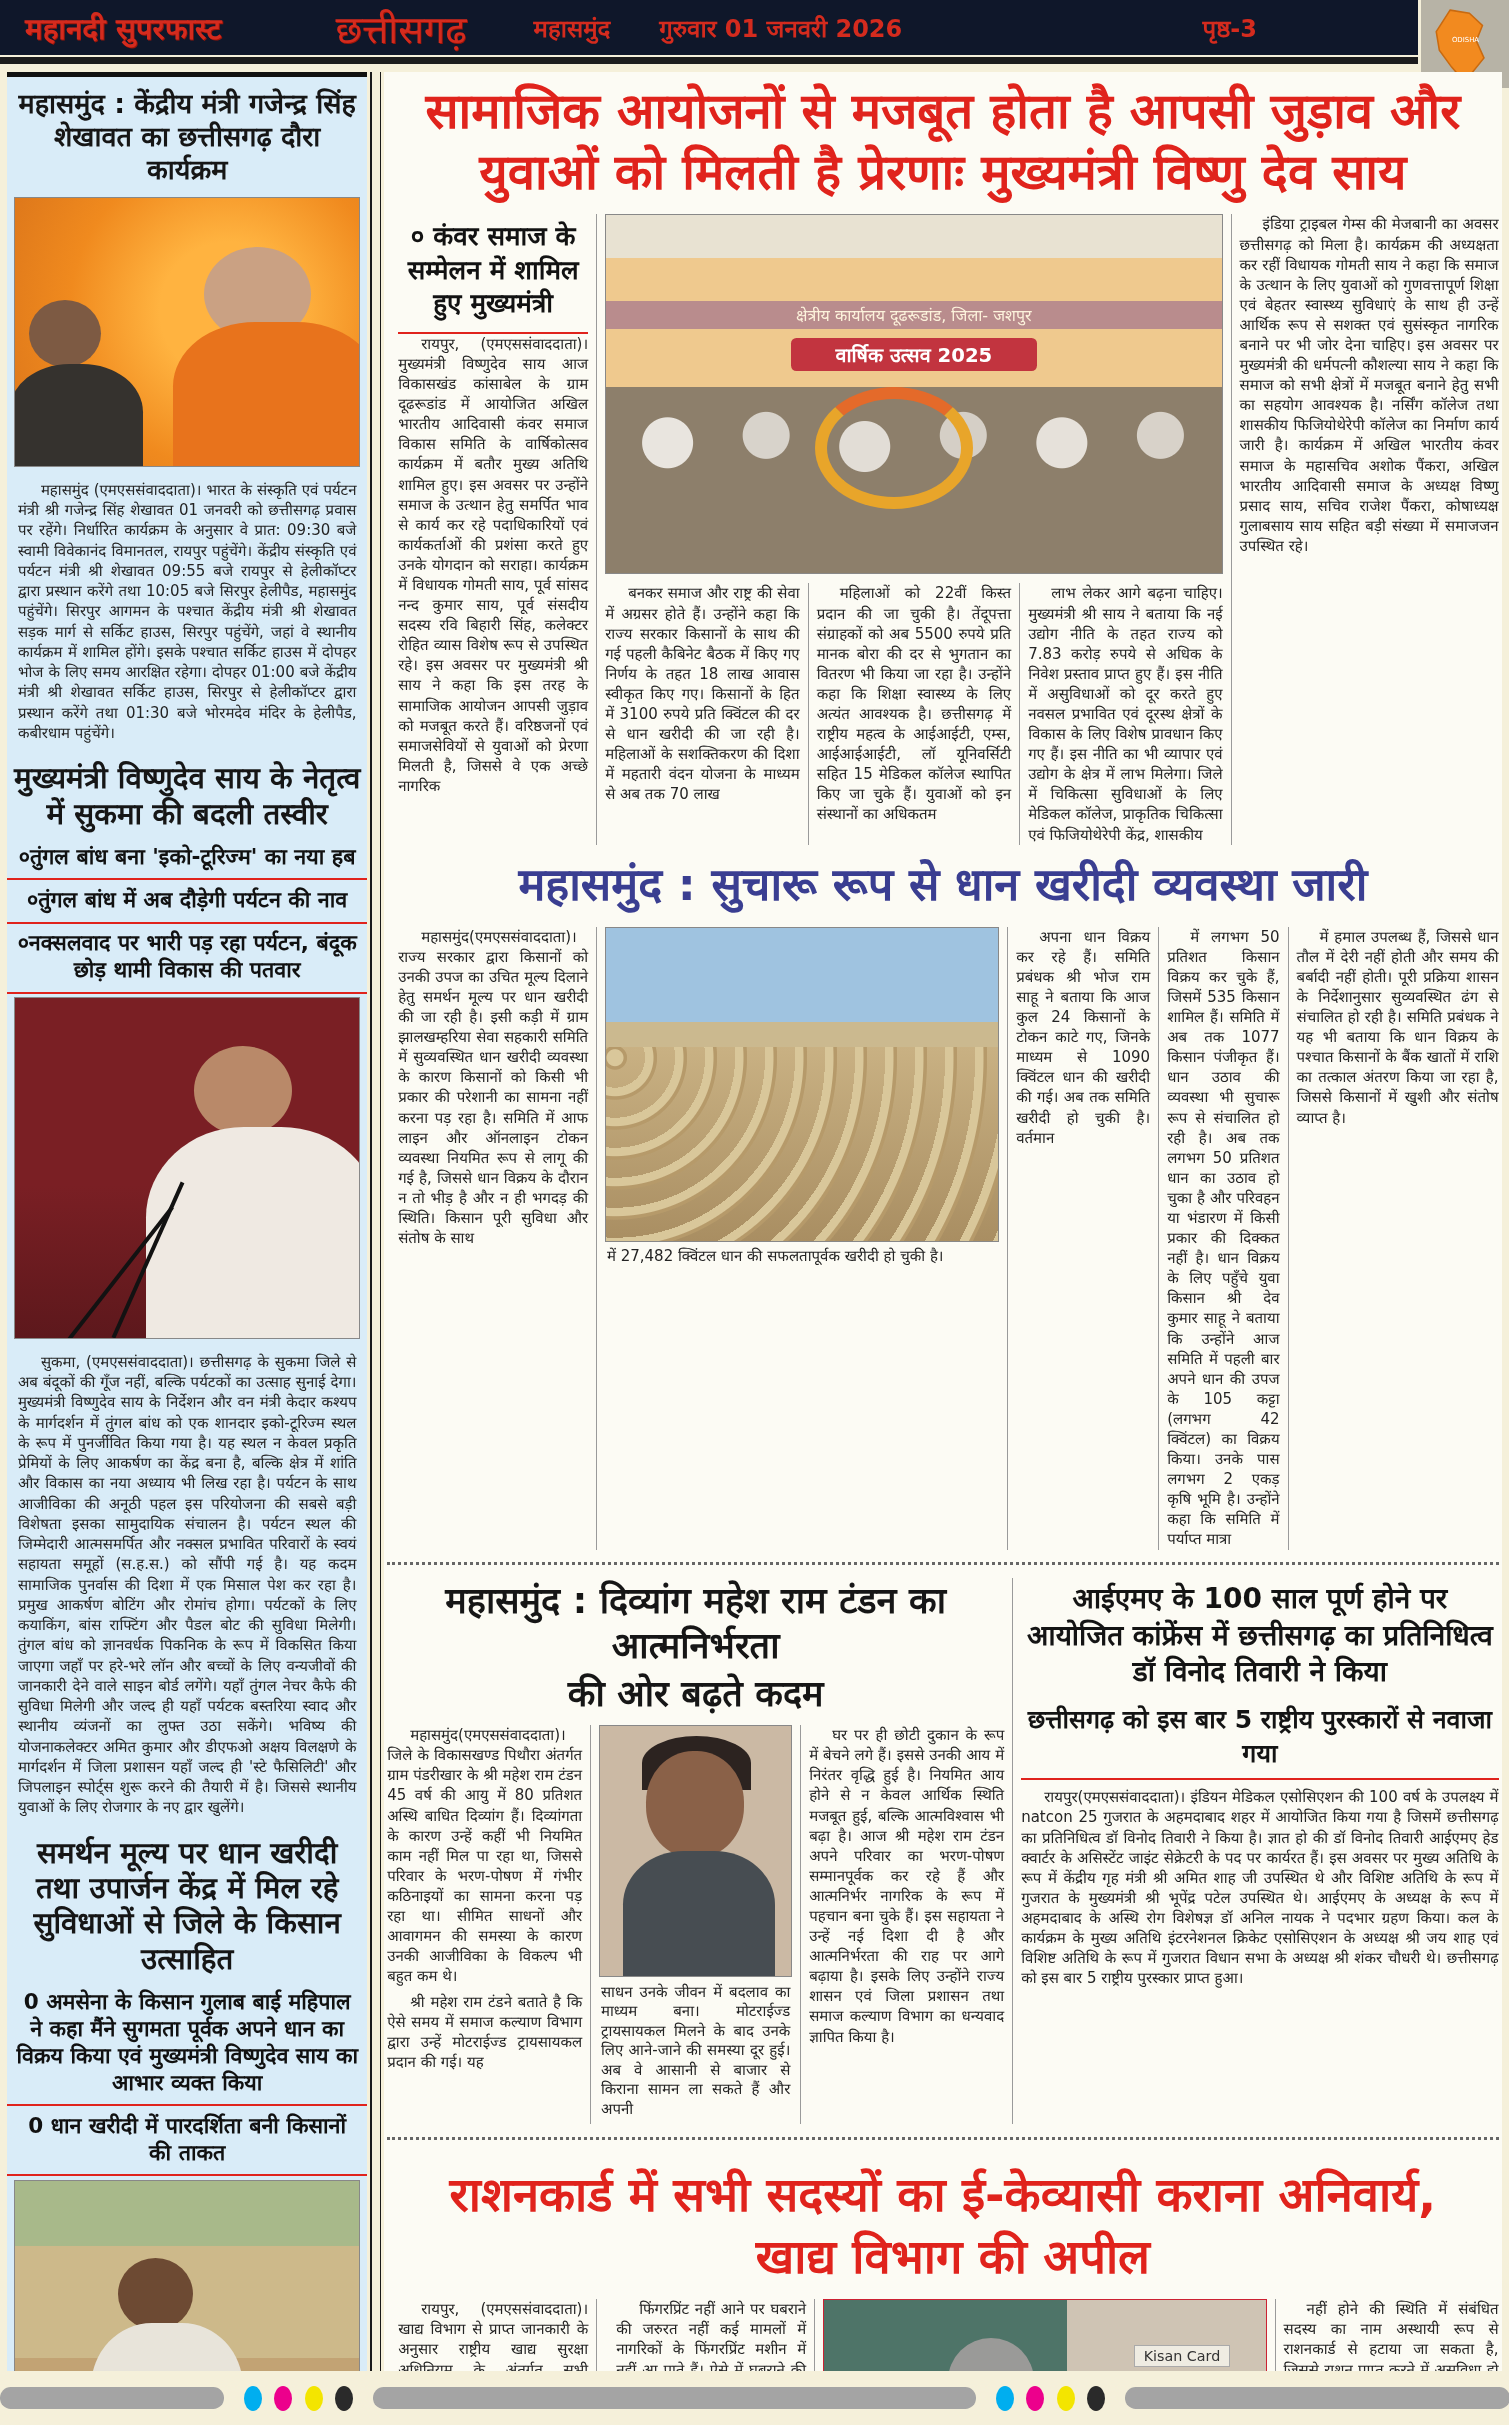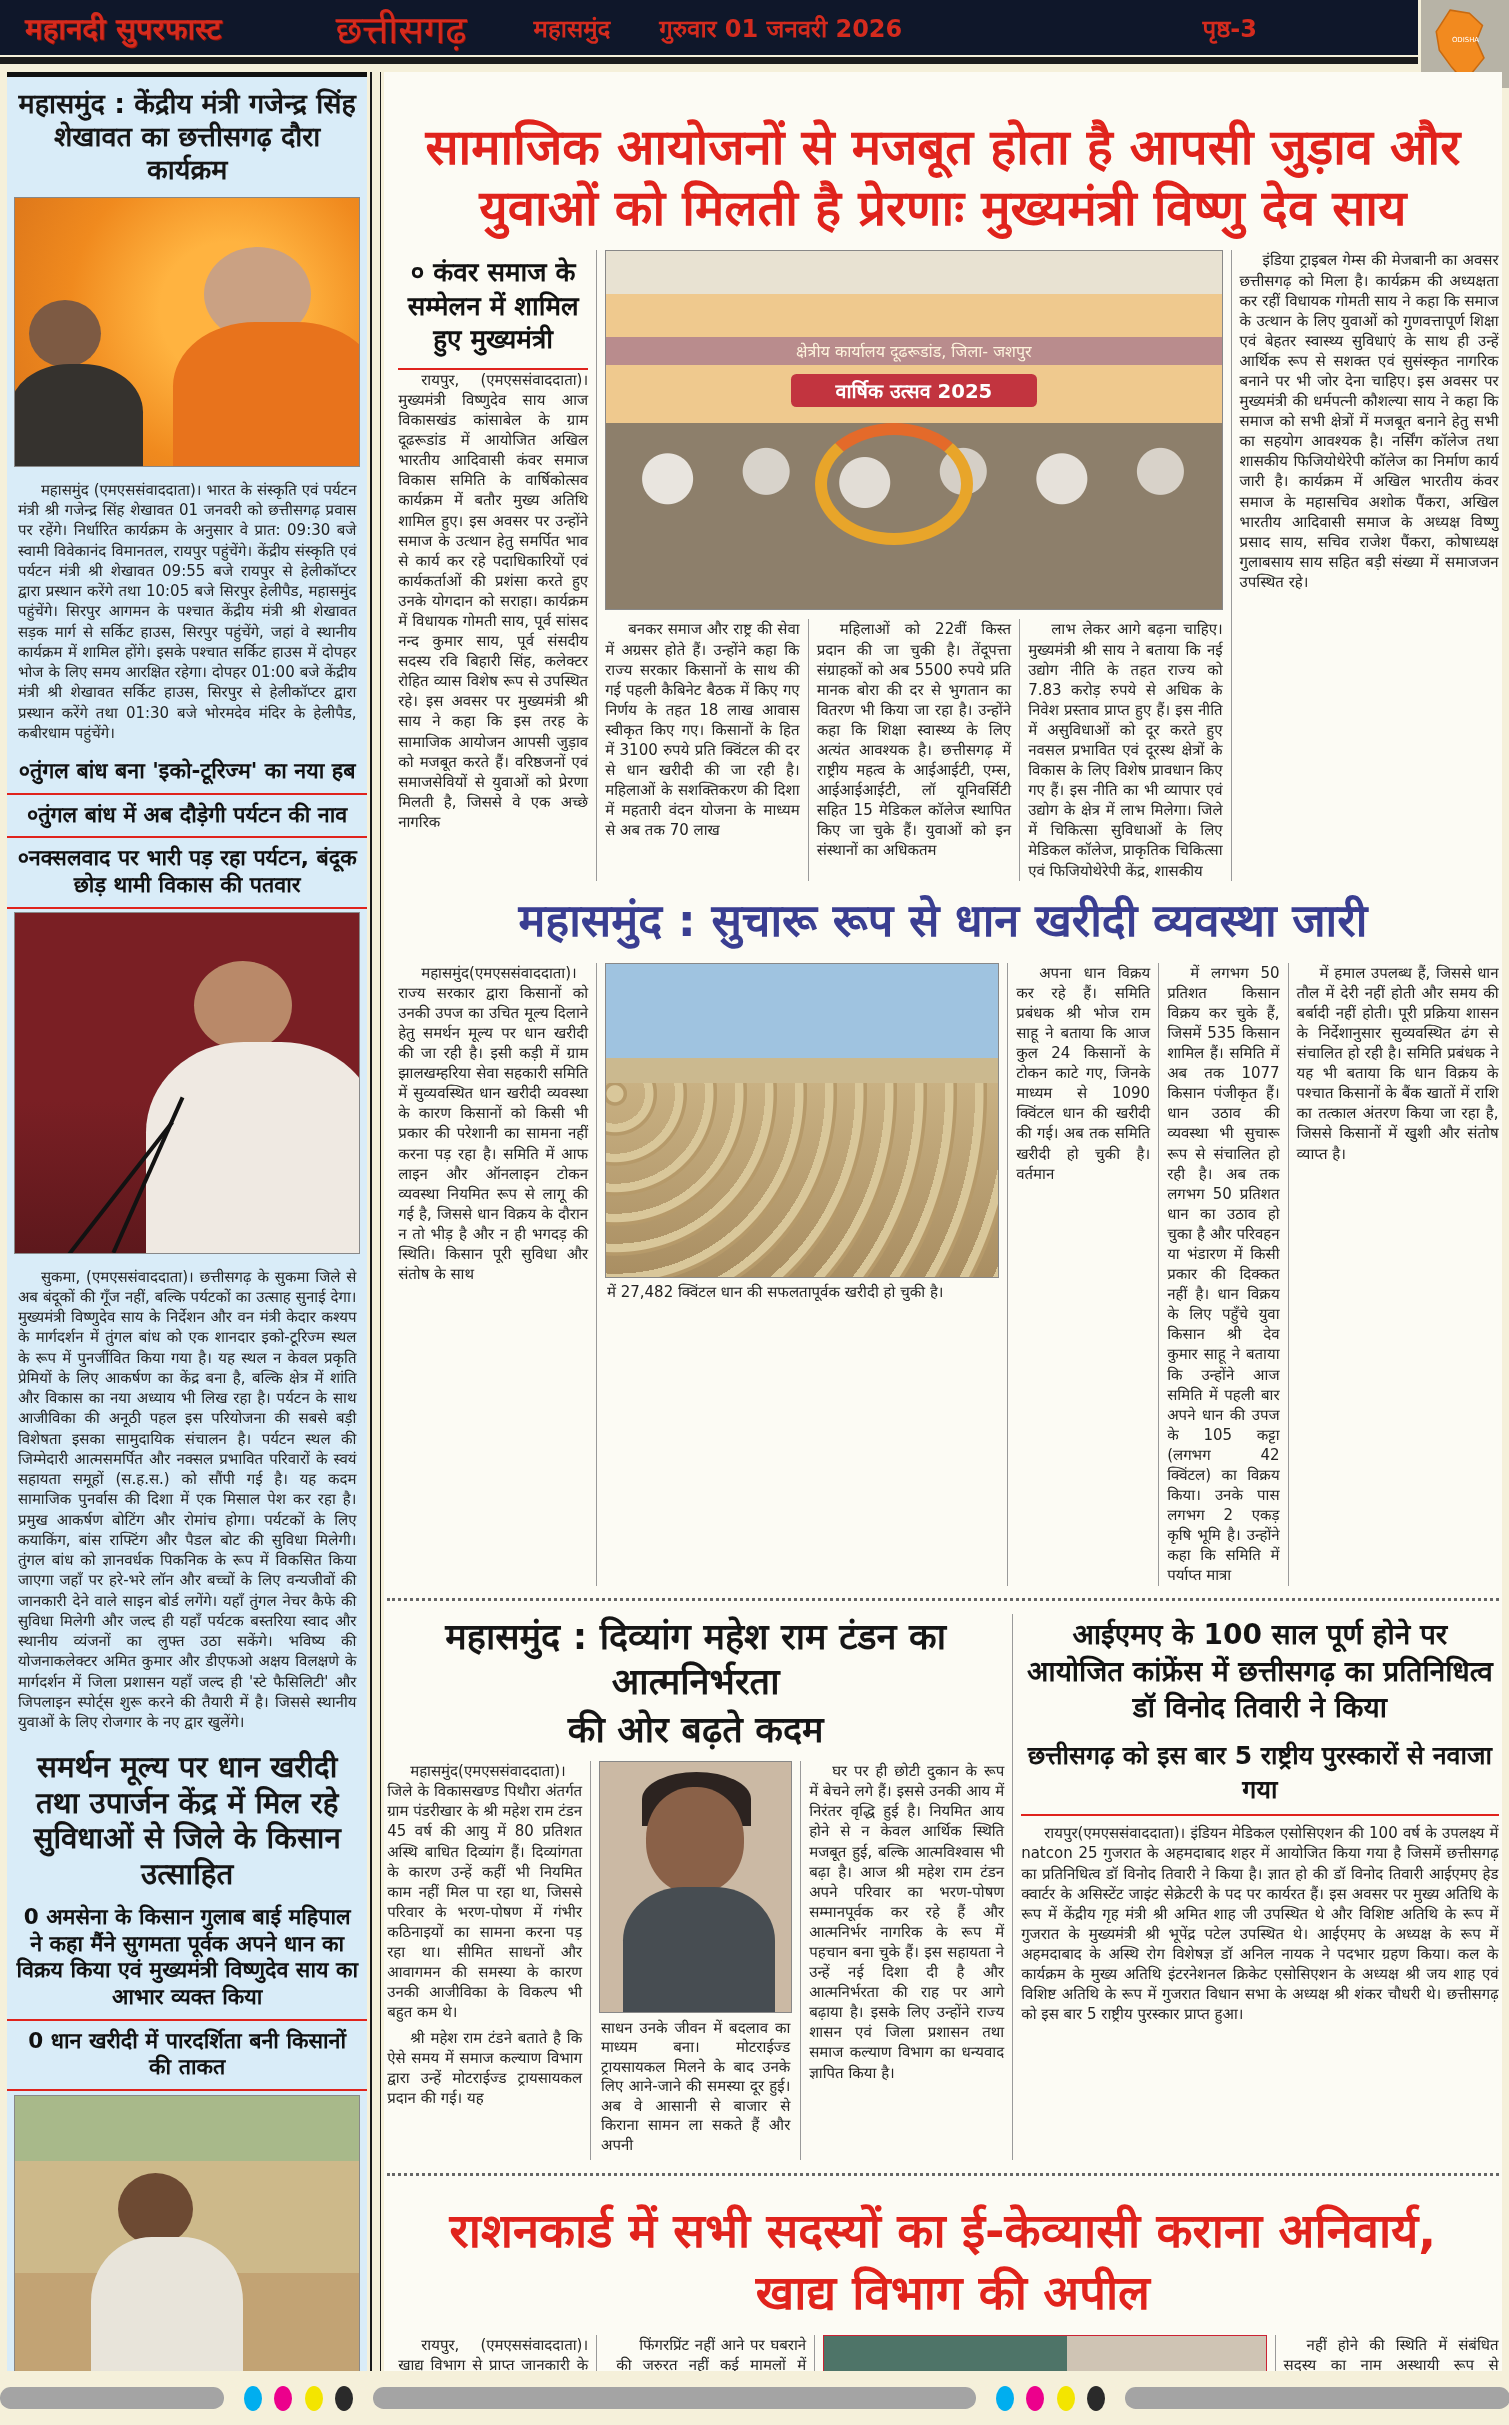--- a/index.html
+++ b/index.html
@@ -69,21 +69,21 @@
   .ph-portrait .p1{left:24%;top:10%;width:98px;height:107px;background:#8a6148;border-radius:48%;}
   .ph-portrait .hair{position:absolute;left:22%;top:4%;width:109px;height:54px;background:#2c2320;border-radius:50% 50% 0 0;}
   .ph-portrait .p1b{left:12%;top:50%;width:152px;height:134px;background:#474d52;border-radius:40% 40% 0 0;}
   .ph-ration{height:376px;background:linear-gradient(90deg,#4e7468 0 55%,#cfc4b4 55% 100%);}
   .ph-ration .w1{left:28%;top:10%;width:86px;height:86px;background:#9a9a98;border-radius:50%;}
   .ph-ration .w1b{left:18%;top:30%;width:206px;height:268px;background:#d8c4d2;border-radius:40% 40% 0 0;}
   .ph-ration .y1{left:72%;top:26%;width:72px;height:72px;background:#8a6148;border-radius:50%;}
   .kisan{position:absolute;right:8%;top:12%;font-size:14.3px;color:#333;background:#efece2;padding:1.8px 9px;border:0.9px solid #aaa;}
   .caption{font-size:15px;line-height:1.3;color:#242424;padding:5.4px 1.8px;text-align:justify;}
   
-  .cm-h{color:#e0231c;font-weight:bold;text-align:center;line-height:1.18;margin-top:36px;}
+  .cm-h{color:#e0231c;font-weight:bold;text-align:center;line-height:1.18;}
   .cm-h .l1{font-size:49px;padding-top:10.7px;}
   .cm-h .l2{font-size:49px;padding:3.6px 0 12.5px;}
   .row{display:flex;align-items:stretch;padding:0 3.6px;}
   .c212{width:190px;flex:none;margin-left:11px;}
   .c290{width:259px;flex:none;}
   .subhead{font-size:26px;font-weight:bold;text-align:center;line-height:1.3;padding:5.4px 1.8px 10.7px;color:#121212;}
   .threecol{display:flex;margin-top:9px;}
   .threecol .col{flex:1;}
   .dhan-h{color:#3a3e91;font-weight:bold;text-align:center;font-size:45px;line-height:1.15;padding:14.3px 0 16px;}
   .blk-h{color:#161616;font-weight:bold;text-align:center;line-height:1.25;}
@@ -127,20 +127,21 @@
       <div class="ph ph-minister">
         <div class="sil m2"></div>
         <div class="sil m2b"></div>
         <div class="sil m1"></div>
         <div class="sil m1b"></div>
       </div>
       <div class="rail-body">महासमुंद (एमएससंवाददाता)। भारत के संस्कृति एवं पर्यटन मंत्री श्री गजेन्द्र सिंह शेखावत 01 जनवरी को छत्तीसगढ़ प्रवास पर रहेंगे। निर्धारित कार्यक्रम के अनुसार वे प्रात: 09:30 बजे स्वामी विवेकानंद विमानतल, रायपुर पहुंचेंगे। केंद्रीय संस्कृति एवं पर्यटन मंत्री श्री शेखावत 09:55 बजे रायपुर से हेलीकॉप्टर द्वारा प्रस्थान करेंगे तथा 10:05 बजे सिरपुर हेलीपैड, महासमुंद पहुंचेंगे। सिरपुर आगमन के पश्चात केंद्रीय मंत्री श्री शेखावत सड़क मार्ग से सर्किट हाउस, सिरपुर पहुंचेंगे, जहां वे स्थानीय कार्यक्रम में शामिल होंगे। इसके पश्चात सर्किट हाउस में दोपहर भोज के लिए समय आरक्षित रहेगा। दोपहर 01:00 बजे केंद्रीय मंत्री श्री शेखावत सर्किट हाउस, सिरपुर से हेलीकॉप्टर द्वारा प्रस्थान करेंगे तथा 01:30 बजे भोरमदेव मंदिर के हेलीपैड, कबीरधाम पहुंचेंगे।</div>
     </div>
 
     <div>
+      <div class="rail-head2">मुख्यमंत्री  विष्णुदेव साय के नेतृत्व में सुकमा की बदली तस्वीर</div>
       <div class="rail-bullet redline">०तुंगल बांध बना 'इको-टूरिज्म' का नया हब</div>
       <div class="rail-bullet redline">०तुंगल बांध में अब दौड़ेगी पर्यटन की नाव</div>
       <div class="rail-bullet redline">०नक्सलवाद पर भारी पड़ रहा पर्यटन, बंदूक छोड़ थामी विकास की पतवार</div>
       <div class="ph ph-cm">
         <div class="sil c1"></div>
         <div class="sil c1b"></div>
         <div class="mic1"></div>
         <div class="mic2"></div>
       </div>
       <div class="rail-body">सुकमा, (एमएससंवाददाता)।  छत्तीसगढ़ के सुकमा जिले से अब बंदूकों की गूँज नहीं, बल्कि पर्यटकों का उत्साह सुनाई देगा। मुख्यमंत्री विष्णुदेव साय के निर्देशन और वन मंत्री केदार कश्यप के मार्गदर्शन में तुंगल बांध को एक शानदार इको-टूरिज्म स्थल के रूप में पुनर्जीवित किया गया है। यह स्थल न केवल प्रकृति प्रेमियों के लिए आकर्षण का केंद्र बना है, बल्कि क्षेत्र में शांति और विकास का नया अध्याय भी लिख रहा है। पर्यटन के साथ आजीविका की अनूठी पहल इस परियोजना की सबसे बड़ी विशेषता इसका सामुदायिक संचालन है। पर्यटन स्थल की जिम्मेदारी आत्मसमर्पित और नक्सल प्रभावित परिवारों के स्वयं सहायता समूहों (स.ह.स.) को सौंपी गई है। यह कदम सामाजिक पुनर्वास की दिशा में एक मिसाल पेश कर रहा है। प्रमुख आकर्षण बोटिंग और रोमांच होगा। पर्यटकों के लिए कयाकिंग, बांस राफ्टिंग और पैडल बोट की सुविधा मिलेगी। तुंगल बांध को ज्ञानवर्धक पिकनिक के रूप में विकसित किया जाएगा जहाँ पर हरे-भरे लॉन और बच्चों के लिए वन्यजीवों की जानकारी देने वाले साइन बोर्ड लगेंगे। यहाँ तुंगल नेचर कैफे की सुविधा मिलेगी और जल्द ही यहाँ पर्यटक बस्तरिया स्वाद और स्थानीय व्यंजनों का लुफ्त उठा सकेंगे। भविष्य की योजनाकलेक्टर अमित कुमार और डीएफओ अक्षय विलक्षणे के मार्गदर्शन में जिला प्रशासन यहाँ जल्द ही 'स्टे फैसिलिटी' और जिपलाइन स्पोर्ट्स शुरू करने की तैयारी में है। जिससे स्थानीय युवाओं के लिए रोजगार के नए द्वार खुलेंगे।</div>

